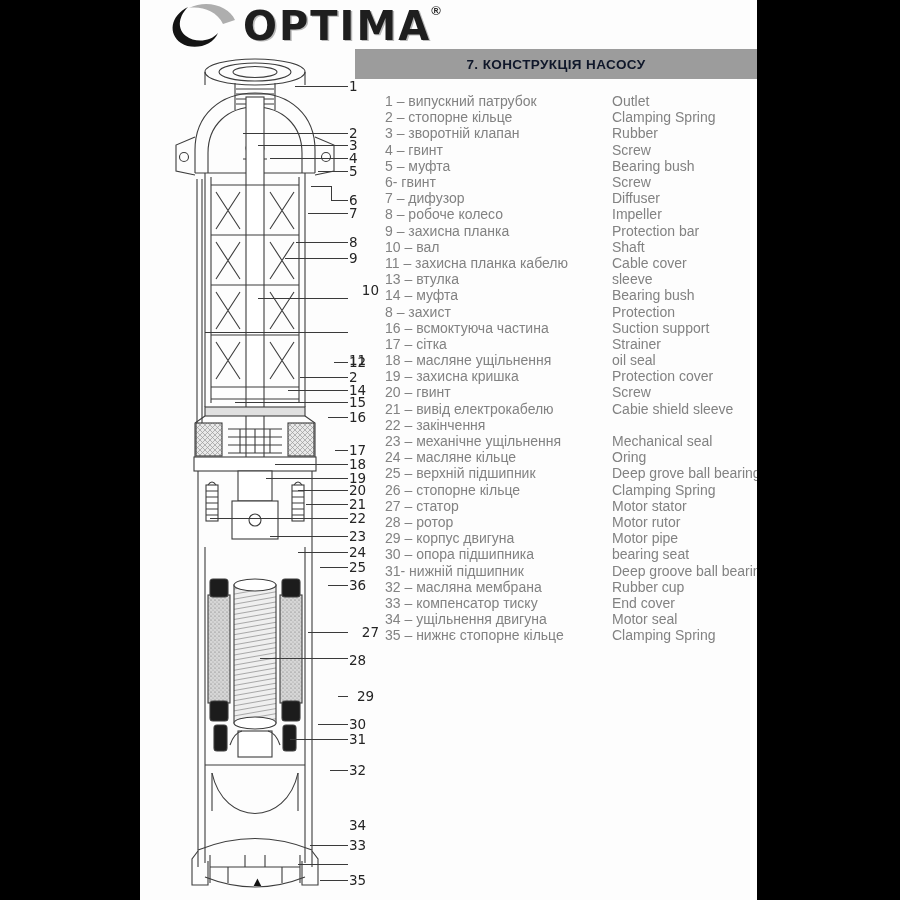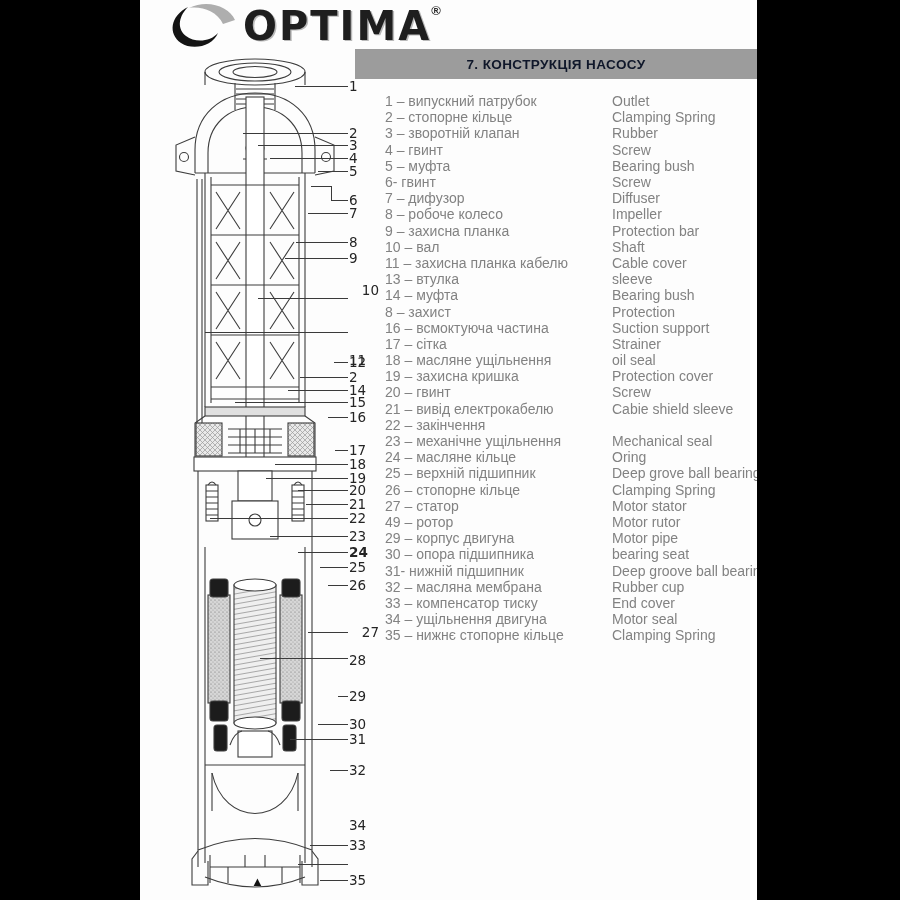--- a/index.html
+++ b/index.html
@@ -197,31 +197,31 @@
     <div class="callout-label" style="top: 470px;">19</div>
     <div class="callout-line" style="left: 266px; top: 478px; width: 82px;"></div>
     <div class="callout-label" style="top: 482px;">20</div>
     <div class="callout-line" style="left: 298px; top: 490px; width: 50px;"></div>
     <div class="callout-label" style="top: 496px;">21</div>
     <div class="callout-line" style="left: 306px; top: 504px; width: 42px;"></div>
     <div class="callout-label" style="top: 510px;">22</div>
     <div class="callout-line" style="left: 210px; top: 518px; width: 138px;"></div>
     <div class="callout-label" style="top: 528px;">23</div>
     <div class="callout-line" style="left: 270px; top: 536px; width: 78px;"></div>
-    <div class="callout-label" style="top: 544px; font-weight: bold;">24</div>
+    <div class="callout-label" style="top: 544px;">24</div>
     <div class="callout-line" style="left: 298px; top: 552px; width: 50px;"></div>
     <div class="callout-label" style="top: 559px;">25</div>
     <div class="callout-line" style="left: 320px; top: 567px; width: 28px;"></div>
-    <div class="callout-label" style="top: 577px;">26</div>
+    <div class="callout-label" style="top: 577px;">36</div>
     <div class="callout-line" style="left: 328px; top: 585px; width: 20px;"></div>
     <div class="callout-label" style="top: 624px; text-align: right;">27</div>
     <div class="callout-line" style="left: 308px; top: 632px; width: 40px;"></div>
     <div class="callout-label" style="top: 652px;">28</div>
     <div class="callout-line" style="left: 260px; top: 658px; width: 88px;"></div>
-    <div class="callout-label" style="top: 688px;">29</div>
+    <div class="callout-label" style="top: 688px; margin-left: 8px;">29</div>
     <div class="callout-line" style="left: 338px; top: 696px; width: 10px;"></div>
     <div class="callout-label" style="top: 716px;">30</div>
     <div class="callout-line" style="left: 318px; top: 724px; width: 30px;"></div>
     <div class="callout-label" style="top: 731px;">31</div>
     <div class="callout-line" style="left: 290px; top: 739px; width: 58px;"></div>
     <div class="callout-label" style="top: 762px;">32</div>
     <div class="callout-line" style="left: 330px; top: 770px; width: 18px;"></div>
     <div class="callout-label" style="top: 837px;">33</div>
     <div class="callout-line" style="left: 310px; top: 845px; width: 38px;"></div>
     <div class="callout-label" style="top: 817px;">34</div>
@@ -330,21 +330,21 @@
     </div>
     <div class="part-row">
       <span class="part-ua">26 – стопорне кільце</span>
       <span class="part-en">Clamping Spring</span>
     </div>
     <div class="part-row">
       <span class="part-ua">27 – статор</span>
       <span class="part-en">Motor stator</span>
     </div>
     <div class="part-row">
-      <span class="part-ua">49 – ротор</span>
+      <span class="part-ua">28 – ротор</span>
       <span class="part-en">Motor rutor</span>
     </div>
     <div class="part-row">
       <span class="part-ua">29 – корпус двигуна</span>
       <span class="part-en">Motor pipe</span>
     </div>
     <div class="part-row">
       <span class="part-ua">30 – опора підшипника</span>
       <span class="part-en">bearing seat</span>
     </div>

